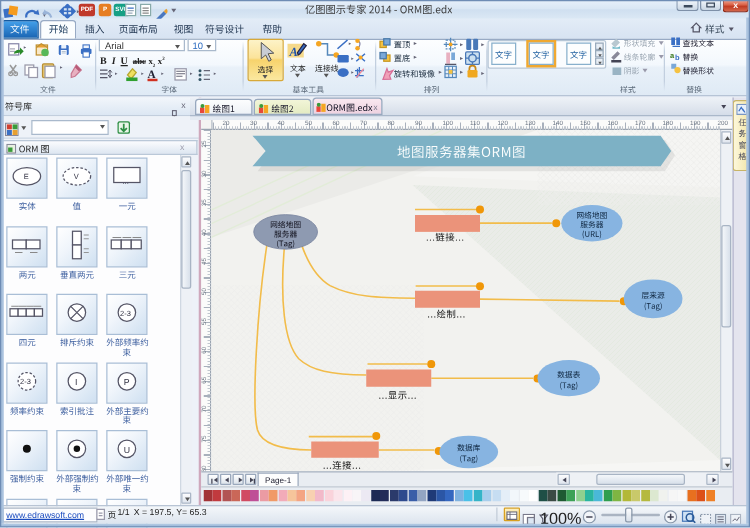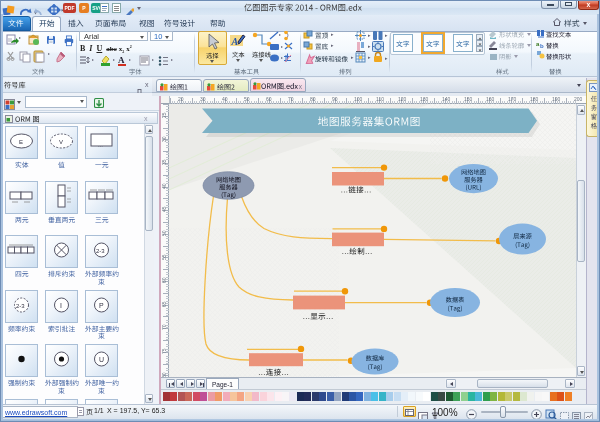--- a/index.html
+++ b/index.html
@@ -1298,21 +1298,21 @@
       <path d="M3,0.5 v6 M0.5,2.5 h8" stroke="#667" stroke-width="0.7"></path>
     </svg>
   </div>
 <div class="abs" style="left:418px;top:407px;width:11px;height:9px"><svg width="11" height="9">
       <rect x="0.5" y="0.5" width="9" height="8" fill="#fff" stroke="#778"></rect>
       <rect x="4" y="3" width="5.5" height="5.5" fill="#dce6f2" stroke="#778"></rect>
     </svg></div>
 <div class="abs" style="left:431px;top:407px;width:9px;height:9px"><svg width="9" height="9">
       <path d="M1,1 h6 l-2.2,3 v3.5 l-1.6,-1 v-2.5 z" fill="none" stroke="#556" stroke-width="0.9"></path>
     </svg></div>
-<div class="abs" style="left:432px;top:407px;font-size:10px;color:#222">100%</div>
+<div class="abs" style="left:432px;top:407px;font-size:13px;color:#222">100%</div>
 <div class="abs" style="left:466px;top:406px;width:11px;height:11px"><svg width="11" height="11">
       <circle cx="5.5" cy="5.5" r="4.8" fill="#f2f5f9" stroke="#8a98aa"></circle>
       <path d="M3,5.5 h5" stroke="#445" stroke-width="1.2"></path>
     </svg></div>
 <div class="abs" style="left:481px;top:410.5px;width:47px;height:2.5px;background:#aab4c2;border-radius:1px"></div>
 <div class="abs" style="left:500px;top:405.5px;width:6px;height:12px;background:linear-gradient(180deg,#fdfdfe,#d8e0ea);border:1px solid #8a98aa;border-radius:2px"></div>
 <div class="abs" style="left:531px;top:406px;width:11px;height:11px"><svg width="11" height="11">
       <circle cx="5.5" cy="5.5" r="4.8" fill="#f2f5f9" stroke="#8a98aa"></circle>
       <path d="M3,5.5 h5 M5.5,3 v5" stroke="#445" stroke-width="1.2"></path>
     </svg></div>

